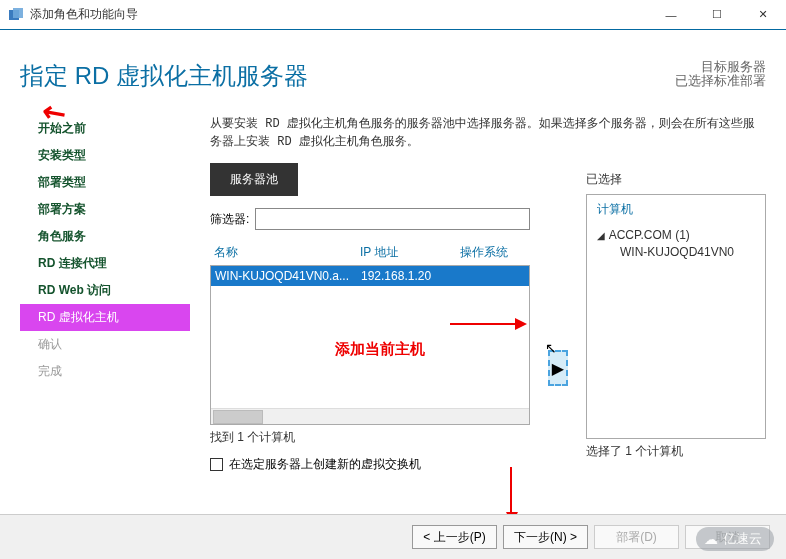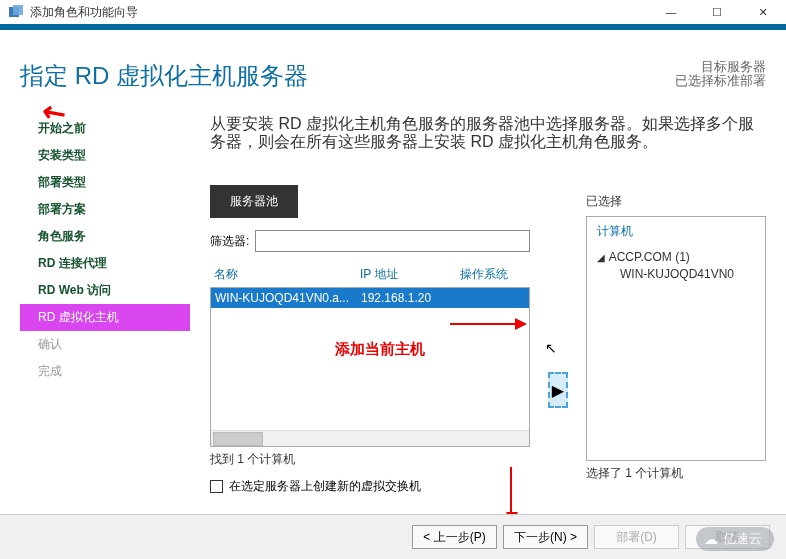--- a/index.html
+++ b/index.html
@@ -1,31 +1,31 @@
 <!DOCTYPE html>
 <html><head>
 <meta charset="utf-8">
 <style>
   * { box-sizing: border-box; font-family: "Microsoft YaHei", "Segoe UI", sans-serif; }
   body { margin: 0; width: 786px; height: 559px; background: #fff; overflow: hidden; position: relative; }
-  .titlebar { height: 30px; display: flex; align-items: center; border-bottom: 6px solid #0369a1; padding-left: 8px; }
+  .titlebar { height: 30px; display: flex; align-items: center; border-bottom: 1px solid #0369a1; padding-left: 8px; }
   .title-icon { width: 16px; height: 16px; margin-right: 6px; }
   .title-icon svg { width: 16px; height: 16px; }
   .title-text { font-size: 12px; color: #333; flex: 1; }
   .win-controls { display: flex; }
   .win-btn { width: 46px; height: 30px; display: flex; align-items: center; justify-content: center; font-size: 11px; color: #333; }
   .content { position: absolute; top: 30px; left: 0; right: 0; bottom: 0; }
   .page-title { position: absolute; left: 20px; top: 30px; font-size: 24px; color: #0b6fa4; font-weight: 300; }
   .right-info { position: absolute; right: 20px; top: 30px; text-align: right; font-size: 13px; color: #666; line-height: 14px; }
   .sidebar { position: absolute; left: 20px; top: 85px; width: 170px; }
   .sidebar-item { font-size: 12px; color: #999; padding: 5px 18px; cursor: default; }
   .sidebar-item.done { color: #14532d; font-weight: bold; }
   .sidebar-item.active { background: #d946ef; color: #fff; }
   .main { position: absolute; left: 210px; top: 85px; right: 20px; }
-  .desc { font-size: 16px; color: #333; line-height: 18px; margin-bottom: 34px; }
+  .desc { font-size: 12px; color: #333; line-height: 18px; margin-bottom: 12px; font-family: Liberation Mono, monospace; }
   .pool-layout { display: flex; gap: 18px; }
   .pool-left { width: 320px; }
   .tab-header { background: #333; color: #fff; font-size: 12px; padding: 8px 20px; display: inline-block; }
   .filter-row { display: flex; align-items: center; margin-top: 12px; margin-bottom: 10px; }
   .filter-label { font-size: 12px; margin-right: 6px; }
   .filter-input { flex: 1; height: 22px; border: 1px solid #888; font-size: 12px; padding: 0 4px; }
   .grid-header { display: flex; font-size: 12px; color: #0b6fa4; cursor: pointer; padding: 4px 0; }
   .col-name { width: 150px; padding-left: 4px; }
   .col-ip { width: 100px; }
   .col-os { flex: 1; }

